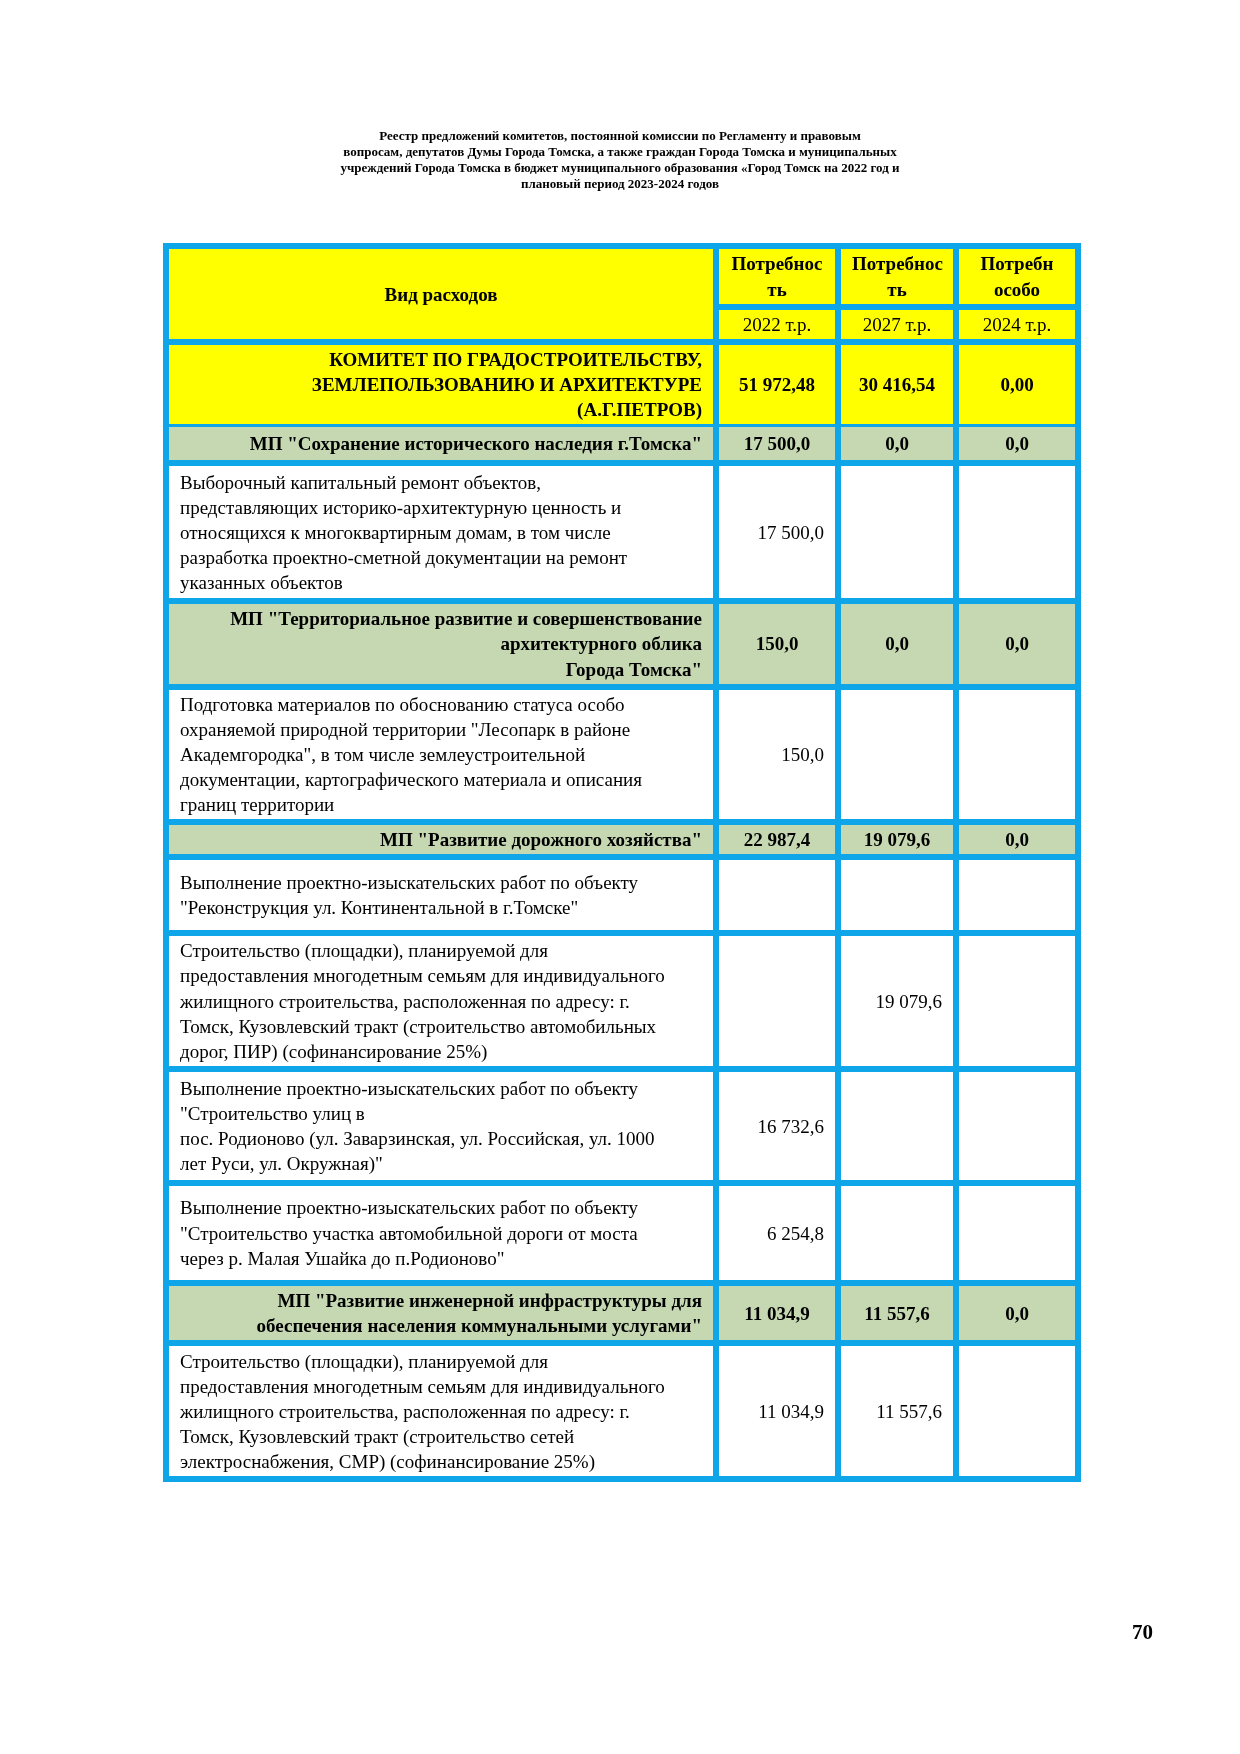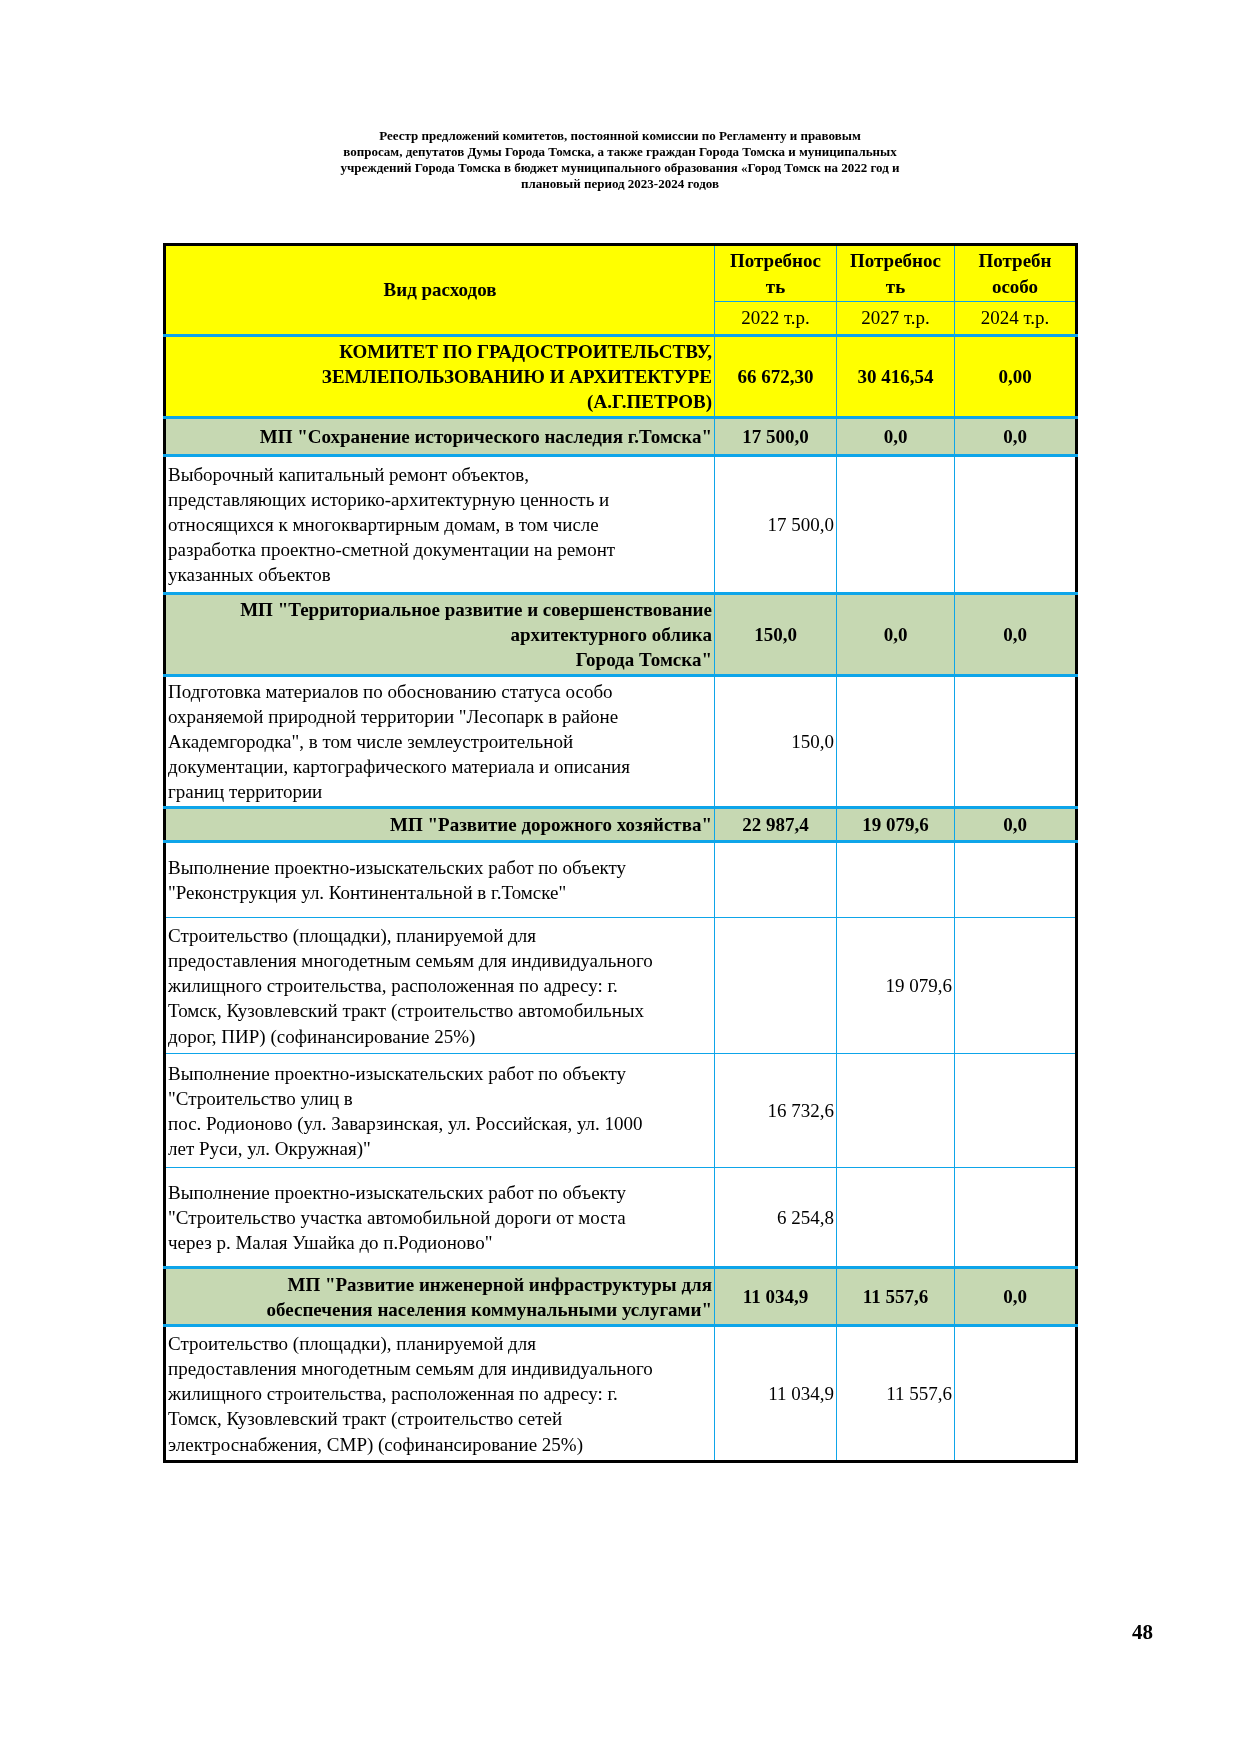--- a/index.html
+++ b/index.html
@@ -28,24 +28,24 @@
     white-space: pre-line;
   }
   table.budget {
     border-collapse: collapse;
     table-layout: fixed;
     width: 912px;
     margin: 52px 0 0 163px;
     border: 3px solid #000;
   }
   table.budget td {
-    border: 1px solid #0ea5e9;
+    border: 6px solid #0ea5e9;
     font-size: 19px;
     line-height: 1.32;
-    padding: 2px 2px;
+    padding: 2px 11px;
     vertical-align: middle;
     overflow: hidden;
   }
   .yellow { background: var(--yellow, #FFFF00); }
   .green  { background: var(--green, #C6D8B2); }
   tr.hdr td {
     text-align: center;
     font-weight: bold;
     white-space: pre-line;
   }
@@ -114,21 +114,21 @@
     <tr class="years" style="height:34px">
       <td class="yellow">2022 т.р.</td>
       <td class="yellow">2027 т.р.</td>
       <td class="yellow">2024 т.р.</td>
     </tr>
 
     <tr class="section" style="height:80px">
       <td class="yellow label-center">КОМИТЕТ ПО ГРАДОСТРОИТЕЛЬСТВУ,
 ЗЕМЛЕПОЛЬЗОВАНИЮ И АРХИТЕКТУРЕ
 (А.Г.ПЕТРОВ)</td>
-      <td class="yellow num-center">66 672,30</td>
+      <td class="yellow num-center">51 972,48</td>
       <td class="yellow num-center">30 416,54</td>
       <td class="yellow num-center">0,00</td>
     </tr>
 
     <tr class="section" style="height:38px">
       <td class="green label-center">МП "Сохранение исторического наследия г.Томска"</td>
       <td class="green num-center">17 500,0</td>
       <td class="green num-center">0,0</td>
       <td class="green num-center">0,0</td>
     </tr>
@@ -223,13 +223,13 @@
 жилищного строительства, расположенная по адресу: г.
 Томск, Кузовлевский тракт (строительство сетей
 электроснабжения, СМР) (софинансирование 25%)</td>
       <td class="num-detail">11 034,9</td>
       <td class="num-detail">11 557,6</td>
       <td class="num-detail"></td>
     </tr>
   </tbody>
 </table>
 
-<div class="pageno">48</div>
+<div class="pageno">70</div>
 
 </body></html>

